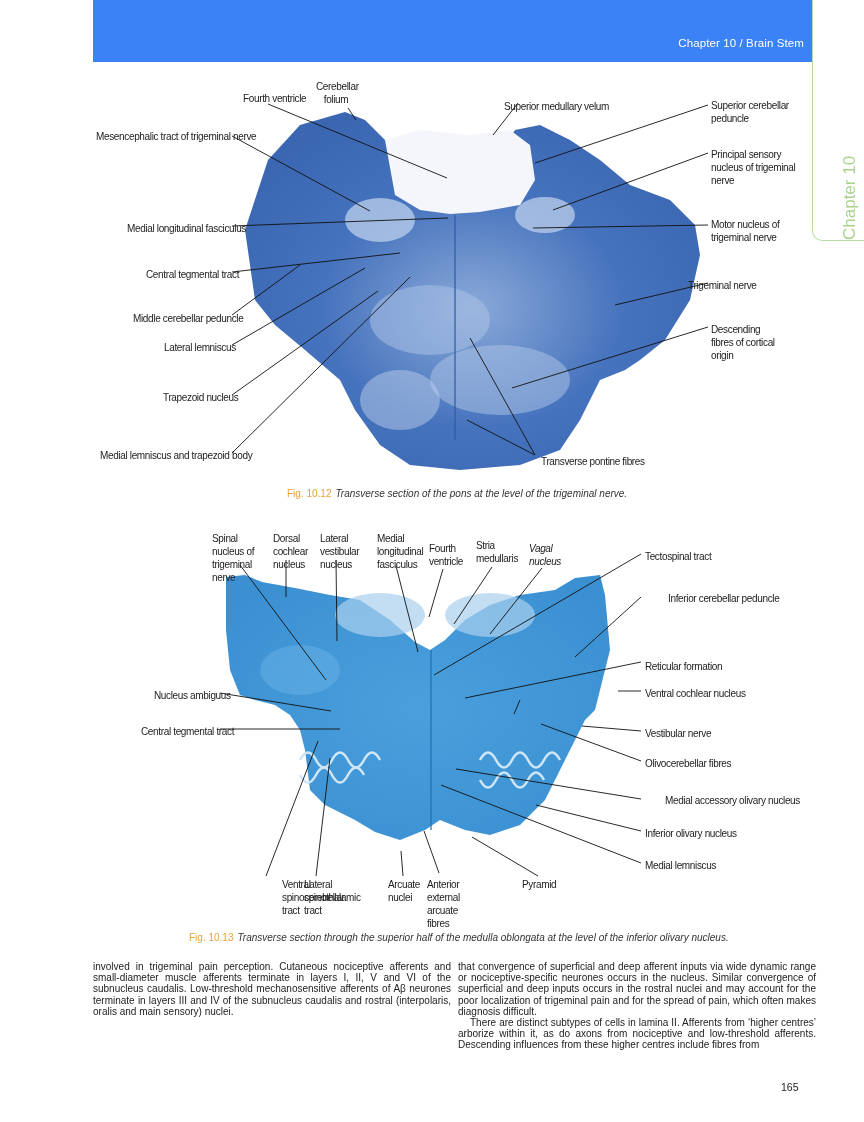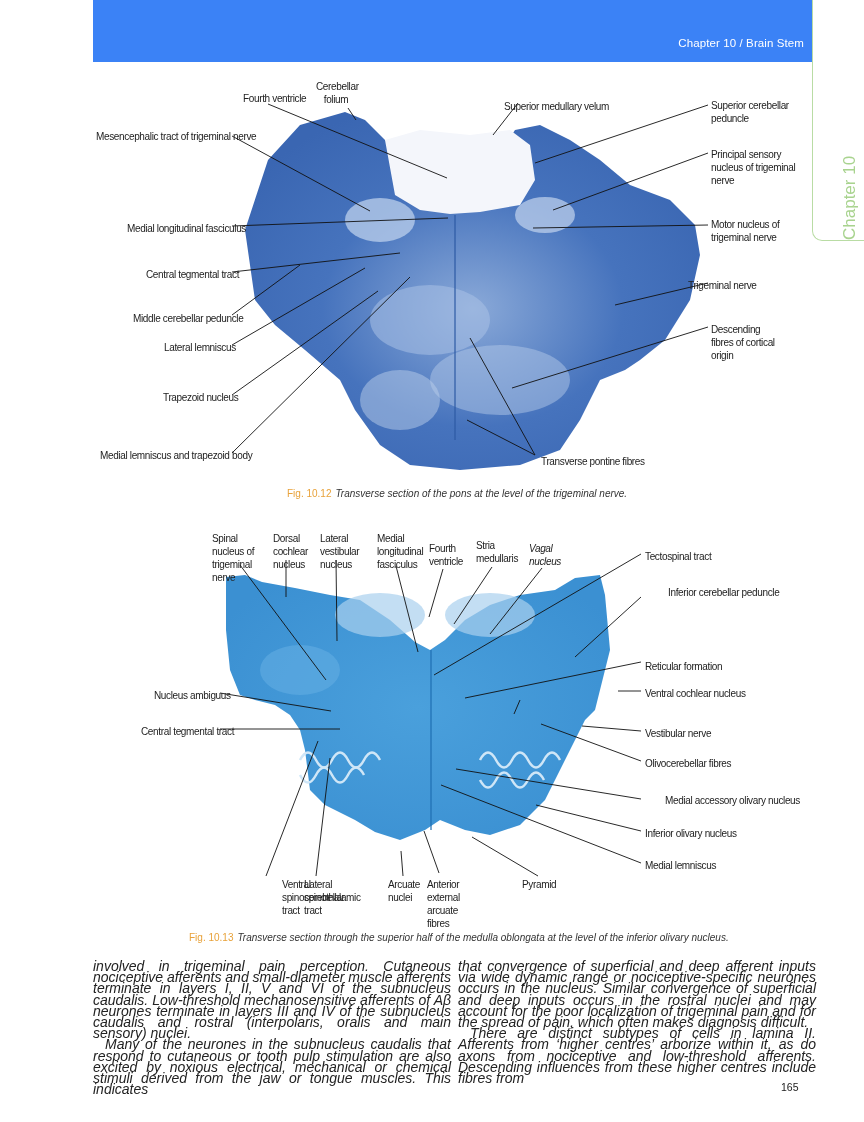--- a/index.html
+++ b/index.html
@@ -8,21 +8,21 @@
   .header-title{position:absolute;right:8px;top:37px;color:#fff;font-size:11.5px;letter-spacing:0.1px;}
   .chapter-tab{position:absolute;left:812px;top:0;width:60px;height:240px;border-left:1.5px solid #b9dca4;border-bottom:1.5px solid #b9dca4;border-bottom-left-radius:10px;}
   .chapter-tab-text{position:absolute;left:812px;top:140px;width:52px;height:100px;}
   .chapter-tab-text span{position:absolute;left:28px;top:100px;transform-origin:0 0;transform:rotate(-90deg);color:#a8d38e;font-size:17px;white-space:nowrap;}
   .fig{position:absolute;}
   .lbl{position:absolute;font-size:10px;line-height:13px;color:#222;letter-spacing:-0.35px;white-space:nowrap;}
   .lbl.ml{white-space:normal;}
   svg.lines{position:absolute;left:0;top:0;pointer-events:none;}
   .caption{position:absolute;font-size:10px;font-style:italic;color:#333;white-space:nowrap;}
   .caption .fignum{color:#e8a23a;font-style:normal;margin-right:4px;}
-  .body-col{position:absolute;top:961px;width:358px;font-size:14px;line-height:11.2px;color:#222;text-align:justify;font-style:italic;}
+  .body-col{position:absolute;top:961px;width:358px;font-size:10px;line-height:11.2px;color:#222;text-align:justify;}
   .body-col p{margin:0;}
   .body-col p.indent{text-indent:12px;}
   .page-number{position:absolute;left:781px;top:1081px;font-size:10.5px;color:#222;}
 </style>
 </head>
 <body>
 
 <div class="header-band">
   <div class="header-title">Chapter 10 / Brain Stem</div>
 </div>
@@ -140,40 +140,39 @@
     </g>
   </svg>
   <div class="lbl ml" style="left:212px;top:12px;width:50px;">Spinal nucleus of trigeminal nerve</div>
   <div class="lbl ml" style="left:273px;top:12px;width:36px;">Dorsal cochlear nucleus</div>
   <div class="lbl ml" style="left:320px;top:12px;width:36px;">Lateral vestibular nucleus</div>
   <div class="lbl ml" style="left:377px;top:12px;width:42px;">Medial longitudinal fasciculus</div>
   <div class="lbl ml" style="left:429px;top:22px;width:34px;">Fourth ventricle</div>
   <div class="lbl ml" style="left:476px;top:19px;width:38px;">Stria medullaris</div>
   <div class="lbl ml" style="left:529px;top:22px;width:32px;font-style:italic;">Vagal nucleus</div>
   <div class="lbl" style="left:645px;top:30px;">Tectospinal tract</div>
-  <div class="lbl" style="left:645px;top:66px;padding-left:23px;">Inferior cerebellar peduncle</div>
+  <div class="lbl" style="left:645px;top:72px;padding-left:23px;">Inferior cerebellar peduncle</div>
   <div class="lbl" style="left:645px;top:140px;">Reticular formation</div>
   <div class="lbl" style="left:154px;top:169px;">Nucleus ambiguus</div>
   <div class="lbl" style="left:645px;top:167px;">Ventral cochlear nucleus</div>
   <div class="lbl" style="left:141px;top:205px;">Central tegmental tract</div>
   <div class="lbl" style="left:645px;top:207px;">Vestibular nerve</div>
   <div class="lbl" style="left:645px;top:237px;">Olivocerebellar fibres</div>
   <div class="lbl" style="left:645px;top:274px;margin-left:20px;">Medial accessory olivary nucleus</div>
   <div class="lbl" style="left:645px;top:307px;">Inferior olivary nucleus</div>
   <div class="lbl" style="left:645px;top:339px;">Medial lemniscus</div>
   <div class="lbl ml" style="left:234px;top:358px;width:54px;margin-left:48px;">Ventral spinocerebellar tract</div>
   <div class="lbl ml" style="left:304px;top:358px;width:50px;">Lateral spinothalamic tract</div>
   <div class="lbl ml" style="left:388px;top:358px;width:30px;">Arcuate nuclei</div>
   <div class="lbl ml" style="left:427px;top:358px;width:30px;">Anterior external arcuate fibres</div>
   <div class="lbl" style="left:522px;top:358px;">Pyramid</div>
 </div>
 <div class="caption" style="left:189px;top:932px;"><span class="fignum">Fig. 10.13</span><span>Transverse section through the superior half of the medulla oblongata at the level of the inferior olivary nucleus.</span></div>
 
 <div class="body-col" style="left:93px;">
   <p>involved in trigeminal pain perception. Cutaneous nociceptive afferents and small-diameter muscle afferents terminate in layers I, II, V and VI of the subnucleus caudalis. Low-threshold mechanosensitive afferents of Aβ neurones terminate in layers III and IV of the subnucleus caudalis and rostral (interpolaris, oralis and main sensory) nuclei.</p>
-  <p class="indent">Many of the neurones in the subnucleus caudalis that respond to cutaneous or tooth pulp stimulation are also excited by noxious electrical, mechanical or chemical stimuli derived from the jaw or tongue muscles. This indicates</p>
 </div>
 <div class="body-col" style="left:458px;">
   <p>that convergence of superficial and deep afferent inputs via wide dynamic range or nociceptive-specific neurones occurs in the nucleus. Similar convergence of superficial and deep inputs occurs in the rostral nuclei and may account for the poor localization of trigeminal pain and for the spread of pain, which often makes diagnosis difficult.</p>
   <p class="indent">There are distinct subtypes of cells in lamina II. Afferents from ‘higher centres’ arborize within it, as do axons from nociceptive and low-threshold afferents. Descending influences from these higher centres include fibres from</p>
 </div>
 
 <div class="page-number">165</div>
 
 </body></html>

